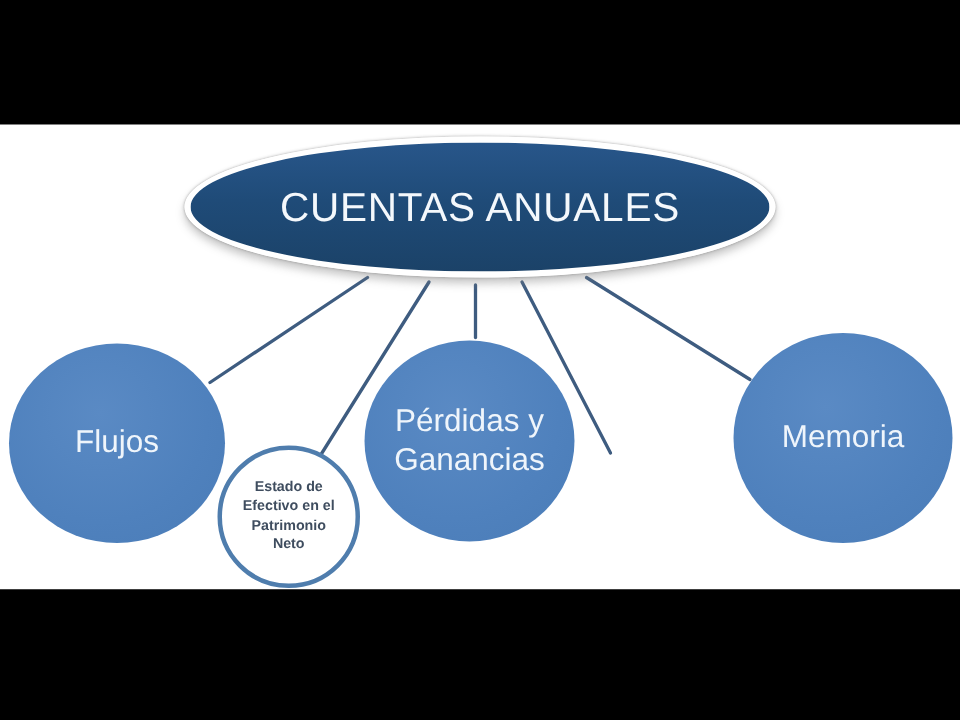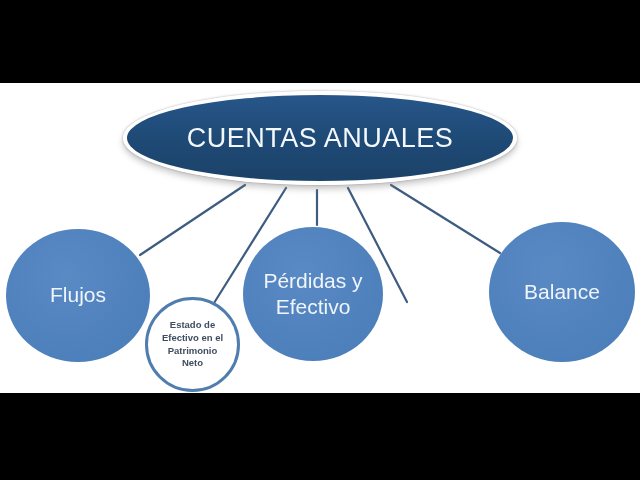--- a/index.html
+++ b/index.html
@@ -85,25 +85,25 @@
 
     <div class="node big-circle balance">
       <span>Flujos</span>
     </div>
 
     <div class="node small-circle cambios">
       <span>Estado de Efectivo en el Patrimonio Neto</span>
     </div>
 
     <div class="node big-circle perdidas">
-      <span>Pérdidas y Efectivo</span>
+      <span>Pérdidas y Ganancias</span>
     </div>
 
 
     <div class="node big-circle memoria">
-      <span>Balance</span>
+      <span>Memoria</span>
     </div>
 
   </div>
 
   <div class="letterbox bottom"></div>
 
 </div>
 
 </body></html>

